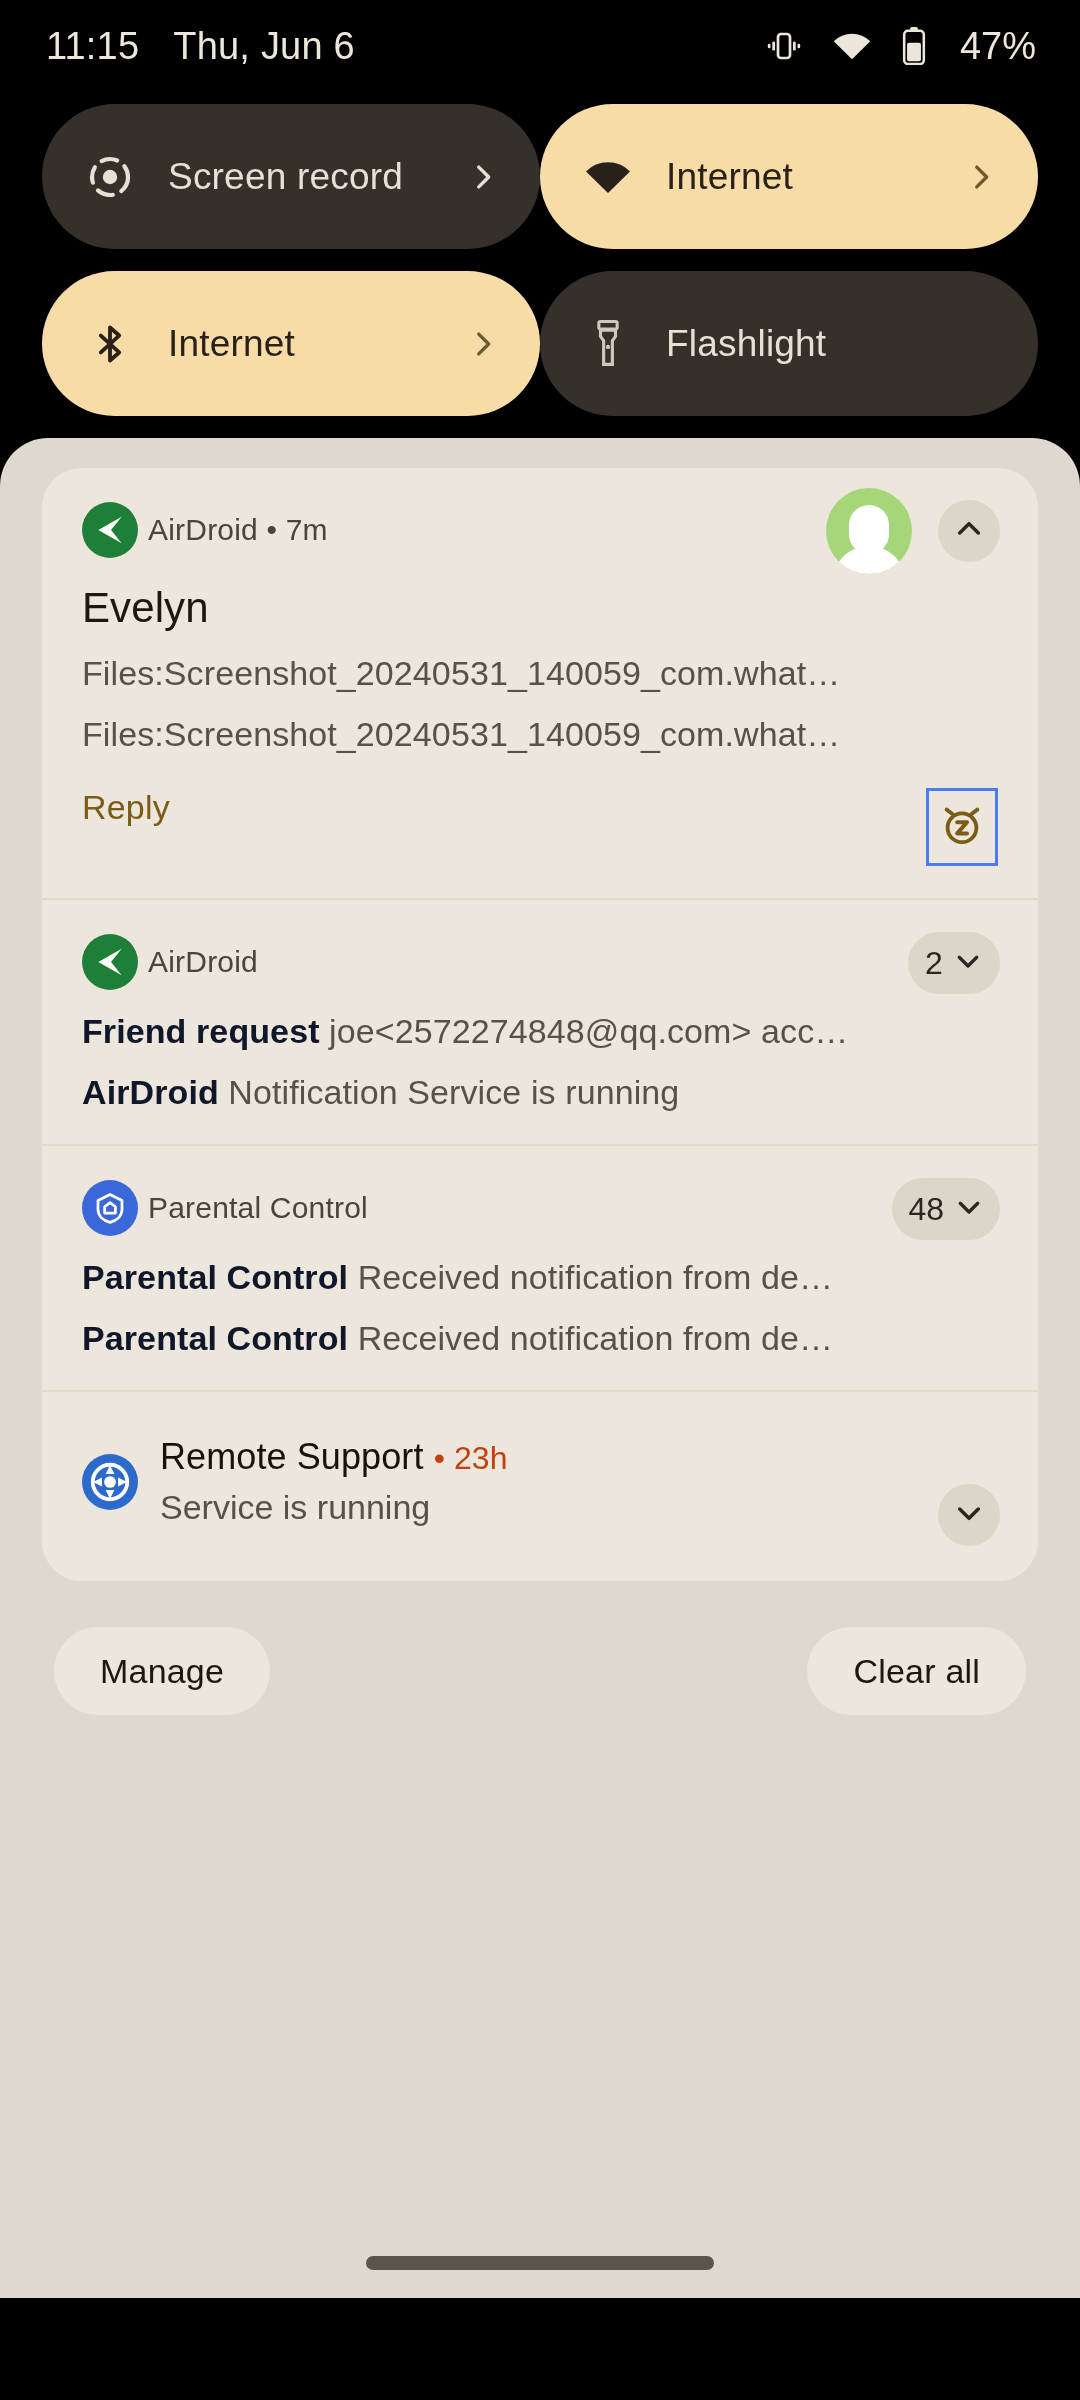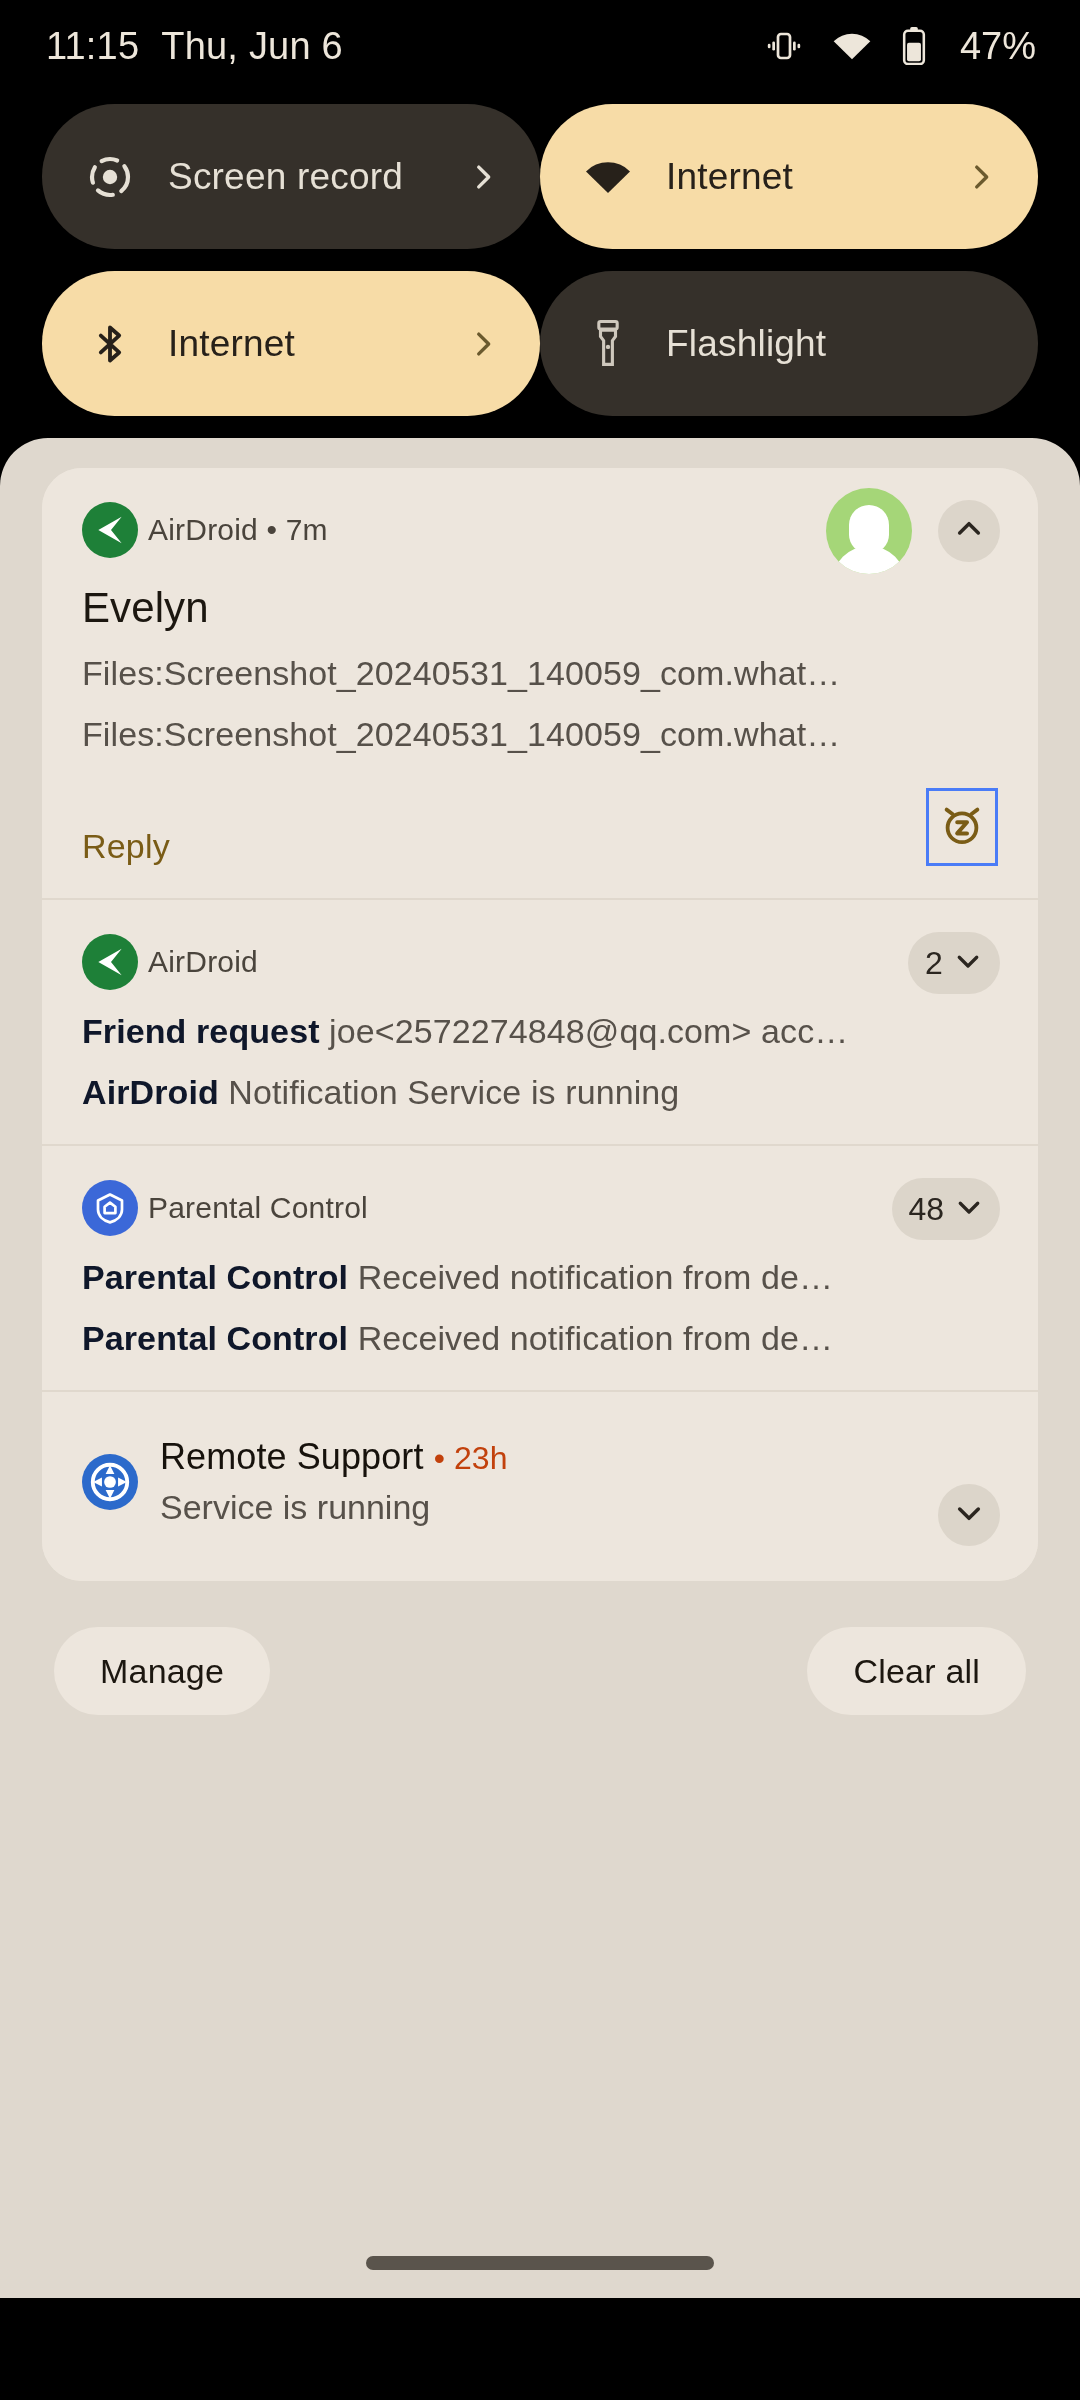--- a/index.html
+++ b/index.html
@@ -13,21 +13,21 @@
 
   
   .statusbar {
     height:92px;
     display:flex;
     align-items:center;
     padding:0 44px 0 46px;
     color:#EDE6DA;
     background:#000;
   }
-  .sb-left { display:flex; align-items:center; gap:22px; }
+  .sb-left { display:flex; align-items:center; gap:34px; }
   .sb-time { font-size:38px; letter-spacing:.2px; }
   .sb-date { font-size:38px; letter-spacing:.2px; }
   .sb-right { margin-left:auto; display:flex; align-items:center; gap:30px; }
   .sb-icon { display:flex; align-items:center; }
   .sb-batt-text { font-size:38px; margin-left:4px; }
 
   
   .qs {
     background:#000;
     padding:12px 42px 0 42px;
@@ -105,21 +105,21 @@
   .n-title {
     font-size:42px; color:#1C1710; margin-top:26px; letter-spacing:.1px;
   }
   .n-line {
     font-size:34px; color:#57514A; margin-top:22px;
     white-space:nowrap; overflow:hidden; letter-spacing:.1px;
   }
   .n-line b { color:#0f172a; font-weight:bold; }
   .n-line .dim { color:#57514A; }
 
-  .n-actions { display:flex; align-items:flex-end; margin-top:34px; }
+  .n-actions { display:flex; align-items:flex-start; margin-top:34px; }
   .reply-btn { font-size:34px; color:#7A5C16; letter-spacing:.2px; background:none; border:none; font-family:inherit; padding:0; cursor:pointer; }
   .snooze-wrap {
     margin-left:auto;
     width:72px; height:78px;
     border:3px solid #4A7CF7;
     display:flex; align-items:center; justify-content:center;
   }
 
   
   .n-compact { display:flex; align-items:flex-start; gap:22px; }

